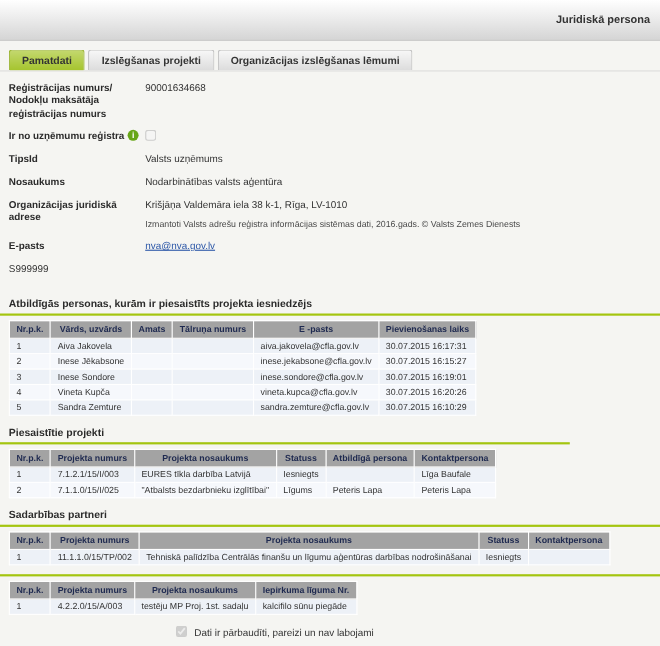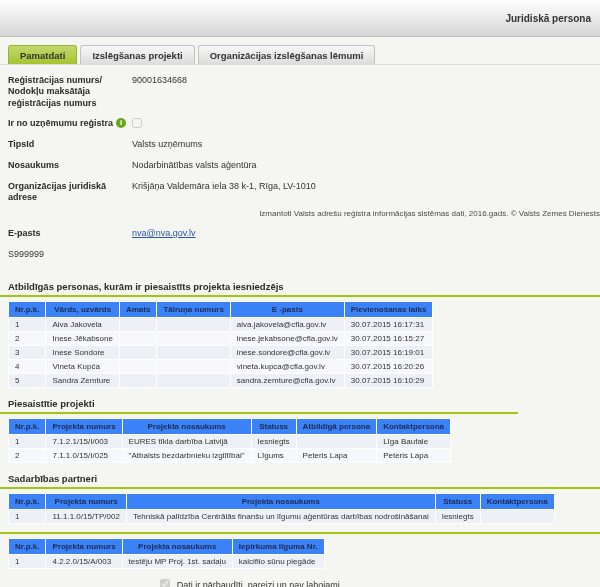--- a/index.html
+++ b/index.html
@@ -39,21 +39,21 @@
   }
   
   .form { padding: 10px 0 2px 8px; }
   .frow { display: flex; margin-bottom: 9px; }
   .flabel {
     width: 124px; flex: 0 0 124px;
     font-weight: bold; color: #2b2b2b;
     white-space: pre-line; line-height: 1.25;
   }
   .fvalue { flex: 1; padding-top: 0px; line-height: 1.3; }
-  .fnote { font-size: 8px; color: #4a4a4a; margin-top: 16px; text-align: right; }
+  .fnote { font-size: 8px; color: #4a4a4a; margin-top: 6px; }
   .link { color: #2b56a7; text-decoration: underline; cursor: pointer; }
   .info-icon {
     display: inline-block; width: 10px; height: 10px; line-height: 10px;
     border-radius: 50%; background: #67a617; color: #fff;
     font-size: 8px; font-weight: bold; text-align: center;
     vertical-align: 1px; margin-left: 3px;
   }
   input[type="checkbox"] { width: 10px; height: 10px; margin: 0 4px 0 0; vertical-align: -1px; }
   
   .section-title {
@@ -63,21 +63,21 @@
   .greenline { border: 0; height: 2px; background: #a4c50f; margin: 0; width: 100%; }
   .greenline.short { width: 518px; }
   
   table {
     border-collapse: collapse;
     margin: 4px 0 8px 8px;
     border: 1px solid #ccd6e5;
     font-size: 8px;
   }
   th {
-    background: #3b82f6; color: #1f2a50;
+    background: #a3a3a3; color: #1f2a50;
     font-weight: bold; text-align: center;
     padding: 3px 6px; border: 1px solid #ffffff;
     white-space: nowrap; font-size: 8px;
   }
   td {
     padding: 2px 6px; border: 1px solid #ffffff;
     white-space: nowrap; color: #333; background: #edf1f7;
   }
   tbody tr:nth-child(even) td { background: #f6f8fc; }
   

